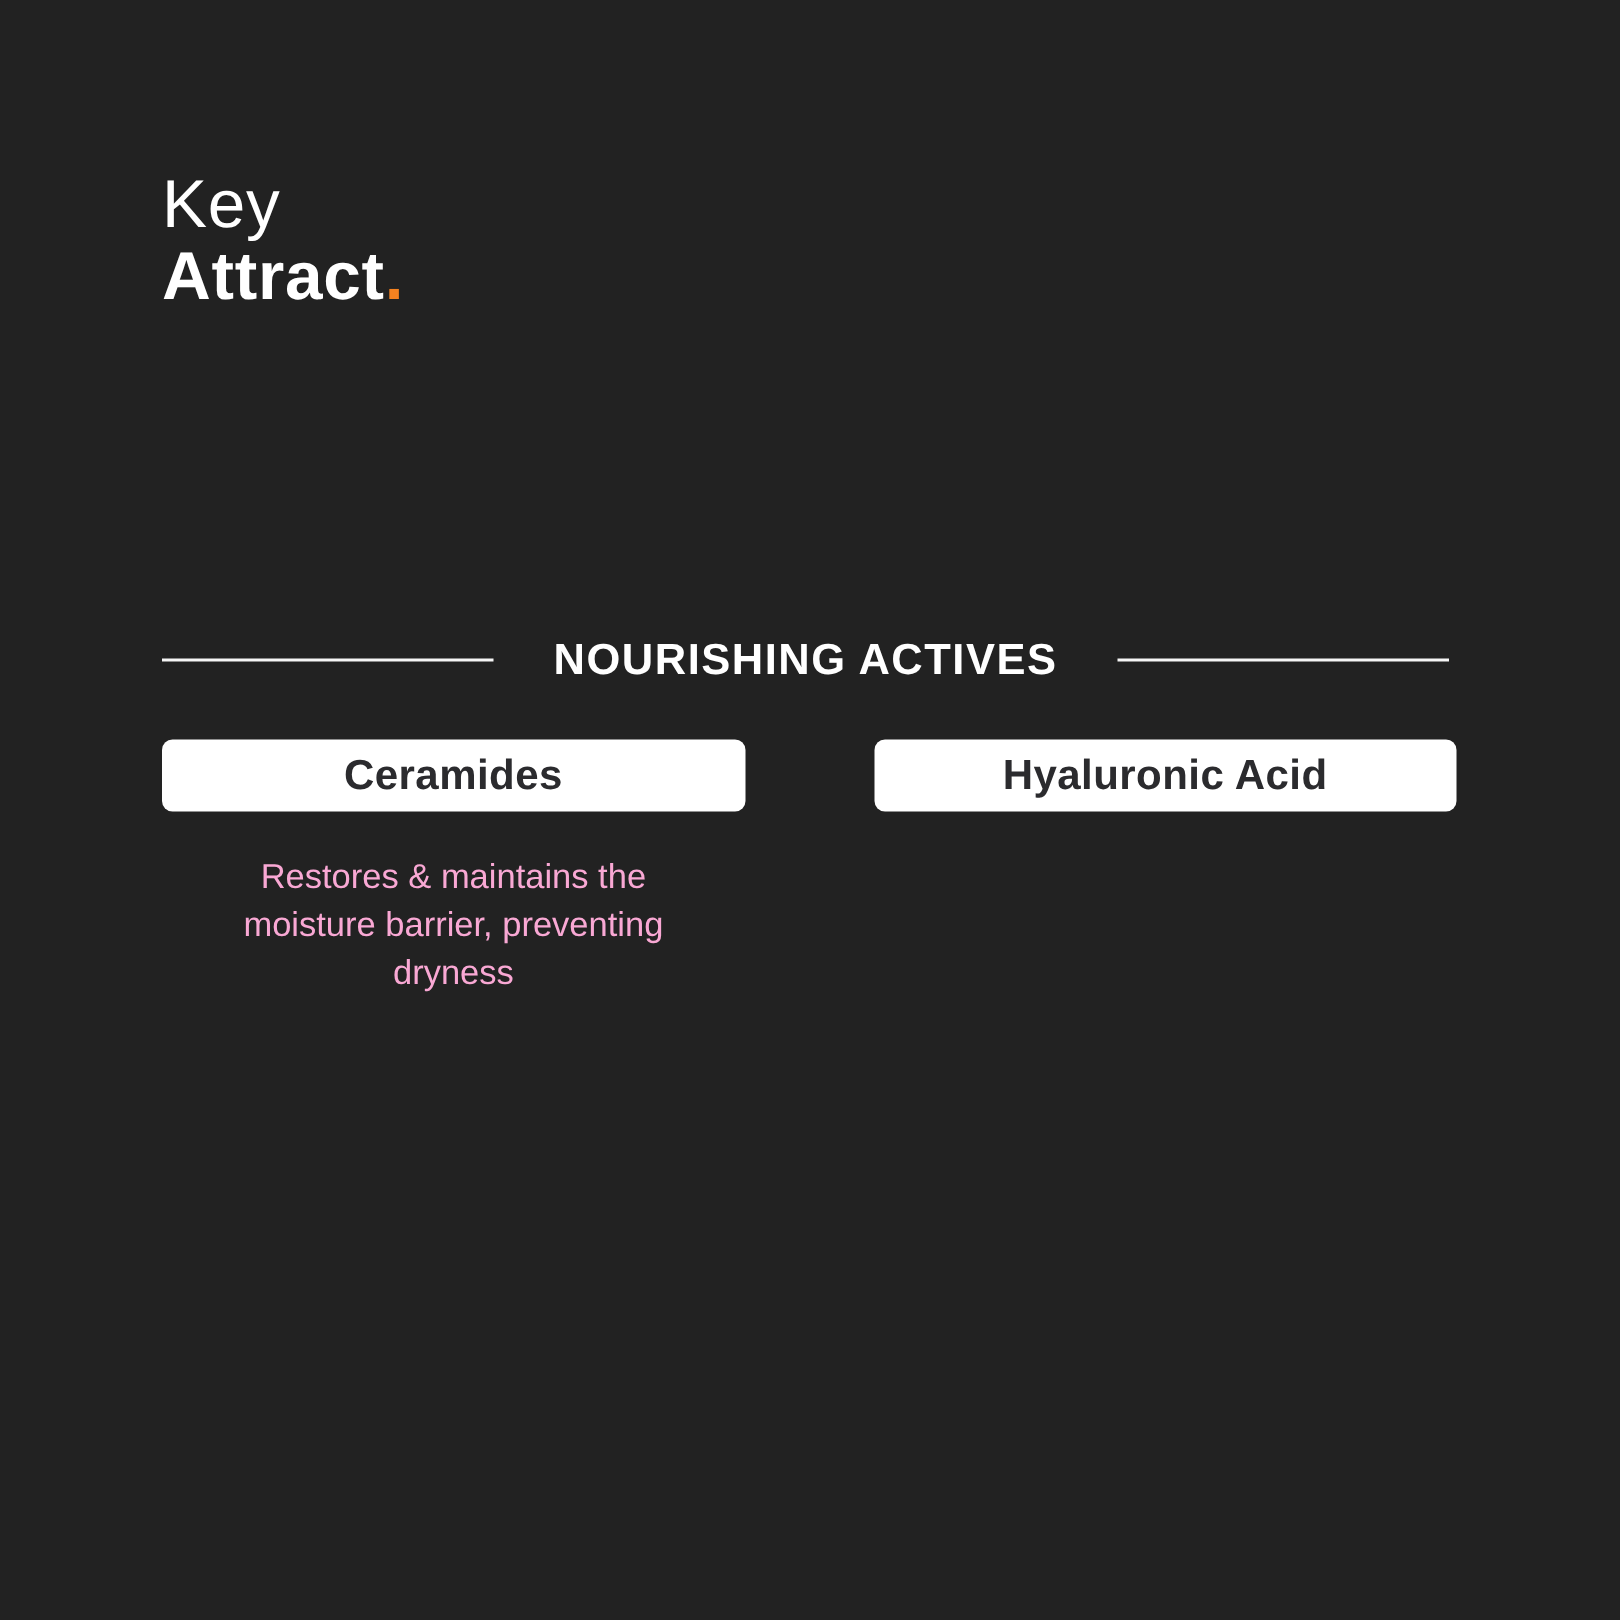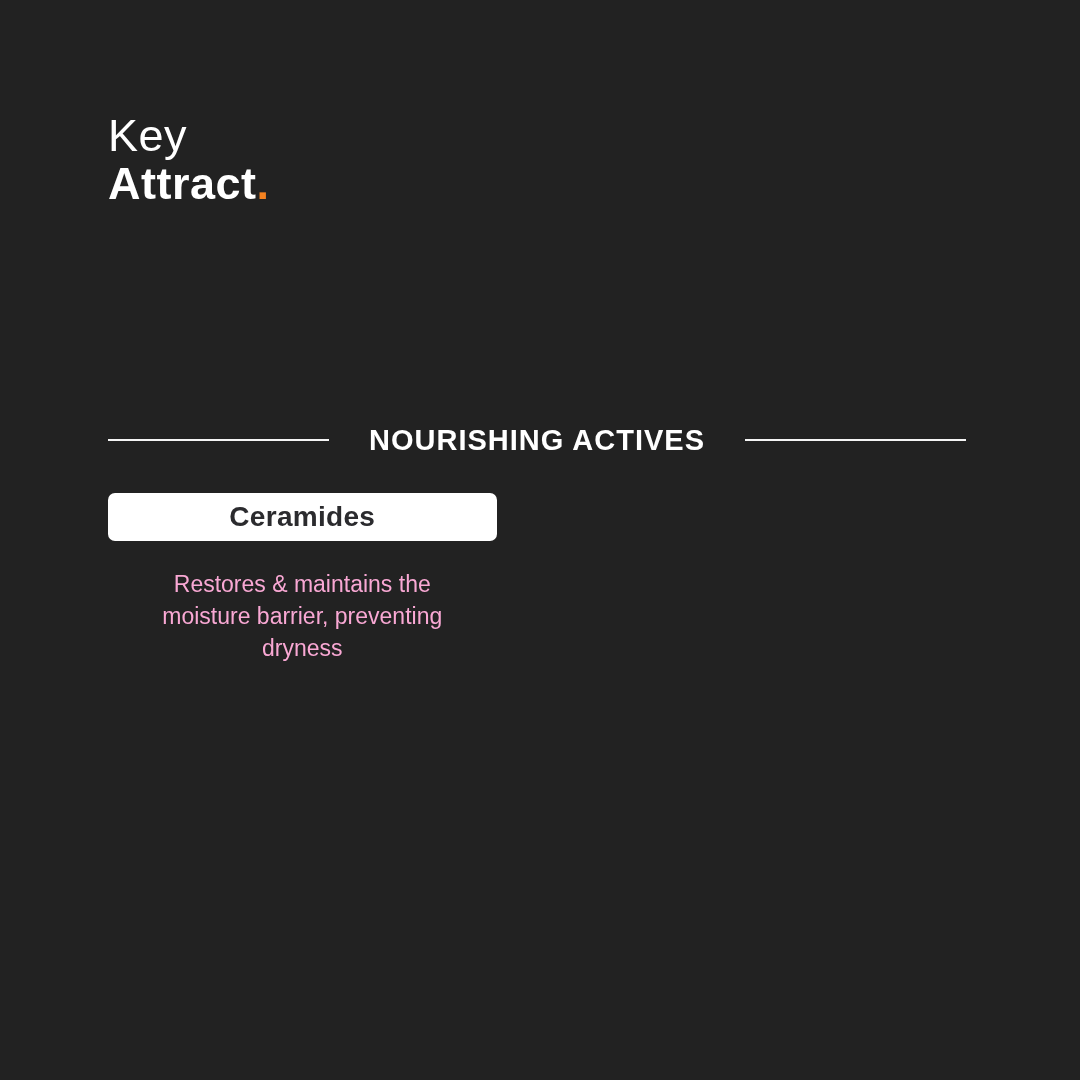--- a/index.html
+++ b/index.html
@@ -114,17 +114,20 @@
     <div class="active-col">
       <div class="active-card">
         <span class="active-name">Ceramides</span>
       </div>
       <p class="active-desc">Restores &amp; maintains the
 moisture barrier, preventing
 dryness</p>
     </div>
 
     <div class="active-col">
+      <div class="active-card">
+        <span class="active-name">Hyaluronic Acid</span>
+      </div>
     </div>
 
   </section>
 
 </div>
 
 </body></html>

